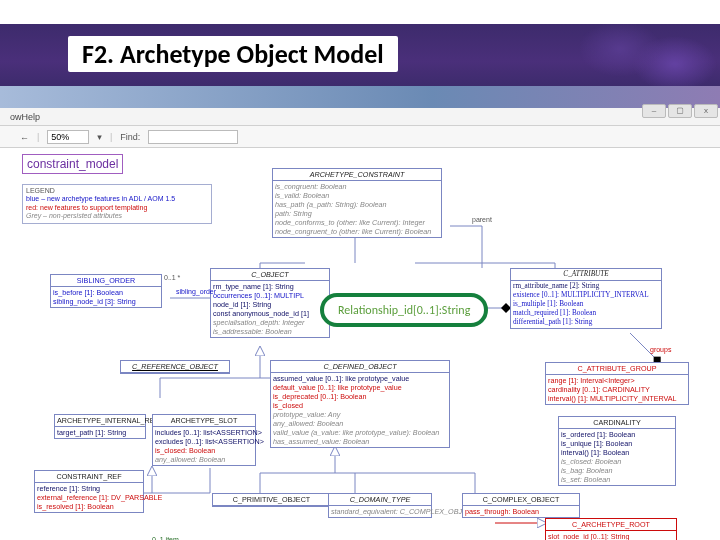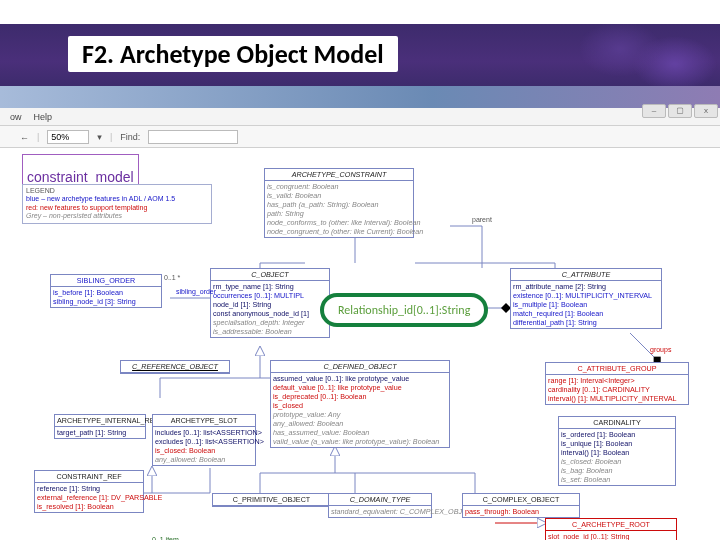--- a/index.html
+++ b/index.html
@@ -3,38 +3,38 @@
 <meta charset="utf-8">
 <style>
   * { box-sizing: border-box; margin: 0; padding: 0; }
   html, body { width: 720px; height: 540px; font-family: Arial, sans-serif; overflow: hidden; }
   .slide { position: relative; width: 720px; height: 540px; margin-top: 24px; }
   .header-band { position: absolute; top: 0; left: 0; right: 0; height: 62px; background: linear-gradient(180deg, #3d2b6c 0%, #4a2f7a 60%, #3d2b6c 100%); }
   .header-accent { position: absolute; right: 0; top: 0; width: 140px; height: 62px; background: radial-gradient(ellipse 60px 40px at 40px 25px, #5d3f97 0%, rgba(93,63,151,0) 70%), radial-gradient(ellipse 60px 40px at 95px 40px, #6c48af 0%, rgba(108,72,175,0) 70%); opacity: .75; }
   .slide-title { position: absolute; top: 12px; left: 68px; color: #000; font-size: 26px; font-weight: 700; font-family: Calibri, Arial, sans-serif; background: #fff; padding: 2px 14px; border-radius: 2px; }
   .sub-band { position: absolute; top: 62px; left: 0; right: 0; height: 22px; background: linear-gradient(90deg, #9bb2d5 0%, #567aaa 60%, #7f6aa9 100%); opacity: .88; }
   .window { position: absolute; top: 84px; left: 0; right: 0; bottom: 0; background: #fff; }
-  .win-menu { position: absolute; top: 0; left: 0; right: 0; height: 18px; background: #f4f4f4; border-bottom: 1px solid #d0d0d0; font-size: 9px; color: #444; padding-left: 10px; display: flex; gap: 12px; align-items: center; }
+  .win-menu { position: absolute; top: 0; left: 0; right: 0; height: 18px; background: #f4f4f4; border-bottom: 1px solid #d0d0d0; font-size: 9px; color: #444; padding-left: 10px; display: flex; align-items: center; }
   .win-ctrls { position: absolute; top: -4px; right: 2px; display: flex; gap: 2px; }
   .win-btn { width: 24px; height: 14px; background: #e5e5e5; border: 1px solid #bbb; border-radius: 2px; font-size: 8px; text-align: center; line-height: 12px; color: #666; }
   .toolbar { position: absolute; top: 18px; left: 0; right: 0; height: 22px; background: #f7f7f7; border-bottom: 1px solid #d0d0d0; display: flex; align-items: center; gap: 8px; padding-left: 20px; font-size: 9px; color: #555; }
   .tb-sep { color: #bbb; }
   .find-input { width: 90px; height: 14px; border: 1px solid #bbb; background: #fff; font-size: 9px; padding: 0 3px; }
   .zoom-input { width: 42px; height: 14px; border: 1px solid #bbb; background: #fff; font-size: 9px; padding: 0 3px; }
   .canvas { position: absolute; top: 40px; left: 0; right: 0; bottom: 0; background: #fff; }
   .uml { position: absolute; background: #fff; border: 1px solid #7b86c2; font-size: 7.2px; line-height: 1.25; font-family: Arial; }
   .uml .uname { text-align: center; border-bottom: 1px solid #7b86c2; padding: 1px 2px; font-style: italic; color: #222; }
   .uml .uname.nonitalic { font-style: normal; }
   .uml .attrs { padding: 1px 2px; }
   .uml .attrs div { white-space: nowrap; color: #101066; }
   .red { color: #cc0b0b !important; }
   .blue { color: #1414c8 !important; }
   .grey { color: #888 !important; font-style: italic; }
   .legend { position: absolute; border: 1px solid #a5add1; background: #fff; font-size: 7px; padding: 2px 3px; line-height: 1.2; }
-  .package { position: absolute; border: 1px solid #a05dc0; font-size: 14px; padding: 14px 4px; color: #6b2fa0; background: #fff; }
+  .package { position: absolute; border: 1px solid #a05dc0; font-size: 12px; padding: 2px 4px; color: #6b2fa0; background: #fff; }
   .callout { position: absolute; background: #fff; border: 4px solid #15803d; border-radius: 18px; padding: 6px 14px; font-size: 12px; color: #5b9e3c; font-family: Calibri, Arial, sans-serif; }
   .ctx-label { position: absolute; font-size: 7px; color: #555; }
   svg.lines { position: absolute; top: 0; left: 0; width: 100%; height: 100%; pointer-events: none; }
 </style>
 </head>
 <body>
 
 <div class="slide">
   <div class="header-band"></div>
   <div class="header-accent"></div>
@@ -100,47 +100,47 @@
 
       <div class="package" style="top:6px; left:22px;">constraint_model</div>
 
       <div class="legend" style="top:36px; left:22px; width:190px;">
         <div style="color:#555;">LEGEND</div>
         <div class="blue">blue – new archetype features in ADL / AOM 1.5</div>
         <div class="red">red: new features to support templating</div>
         <div class="grey">Grey – non-persisted attributes</div>
       </div>
 
-      <div class="uml" style="top:20px; left:264px; width:150px;">
+      <div class="uml" style="top:20px; left:272px; width:170px;">
         <div class="uname">ARCHETYPE_CONSTRAINT</div>
         <div class="attrs">
           <div class="grey">is_congruent: Boolean</div>
           <div class="grey">is_valid: Boolean</div>
           <div class="grey">has_path (a_path: String): Boolean</div>
           <div class="grey">path: String</div>
-          <div class="grey">node_conforms_to (other: like Interval): Boolean</div>
+          <div class="grey">node_conforms_to (other: like Current): Integer</div>
           <div class="grey">node_congruent_to (other: like Current): Boolean</div>
         </div>
       </div>
       <span class="ctx-label" style="top:68px; left:472px;">parent</span>
 
       <div class="uml" style="top:120px; left:210px; width:120px;">
         <div class="uname">C_OBJECT</div>
         <div class="attrs">
           <div>rm_type_name [1]: String</div>
           <div class="blue">occurrences [0..1]: MULTIPL</div>
           <div>node_id [1]: String</div>
           <div>const anonymous_node_id [1]</div>
           <div class="grey">specialisation_depth: Integer</div>
           <div class="grey">is_addressable: Boolean</div>
         </div>
       </div>
       <span class="ctx-label blue" style="top:140px; left:176px;">sibling_order</span>
 
-      <div class="uml" style="top:120px; left:510px; width:152px;">
+      <div class="uml" style="top:120px; left:510px; width:152px;font-family:Liberation Serif, serif;">
         <div class="uname">C_ATTRIBUTE</div>
         <div class="attrs">
           <div>rm_attribute_name [2]: String</div>
           <div class="blue">existence [0..1]: MULTIPLICITY_INTERVAL</div>
           <div class="blue">is_multiple [1]: Boolean</div>
           <div class="blue">match_required [1]: Boolean</div>
           <div class="blue">differential_path [1]: String</div>
         </div>
       </div>
       <span class="ctx-label red" style="top:198px; left:650px;">groups</span>
@@ -160,22 +160,22 @@
 
       <div class="uml" style="top:212px; left:270px; width:180px;">
         <div class="uname">C_DEFINED_OBJECT</div>
         <div class="attrs">
           <div>assumed_value [0..1]: like prototype_value</div>
           <div class="red">default_value [0..1]: like prototype_value</div>
           <div class="red">is_deprecated [0..1]: Boolean</div>
           <div class="red">is_closed</div>
           <div class="grey">prototype_value: Any</div>
           <div class="grey">any_allowed: Boolean</div>
+          <div class="grey">valid_value (a_value: like prototype_value): Boolean</div>
           <div class="grey">has_assumed_value: Boolean</div>
-          <div class="grey">valid_value (a_value: like prototype_value): Boolean</div>
         </div>
       </div>
 
       <div class="uml" style="top:214px; left:545px; width:144px;">
         <div class="uname red nonitalic">C_ATTRIBUTE_GROUP</div>
         <div class="attrs">
           <div class="red">range [1]: Interval&lt;Integer&gt;</div>
           <div class="red">cardinality [0..1]: CARDINALITY</div>
           <div class="red">interval() [1]: MULTIPLICITY_INTERVAL</div>
         </div>

